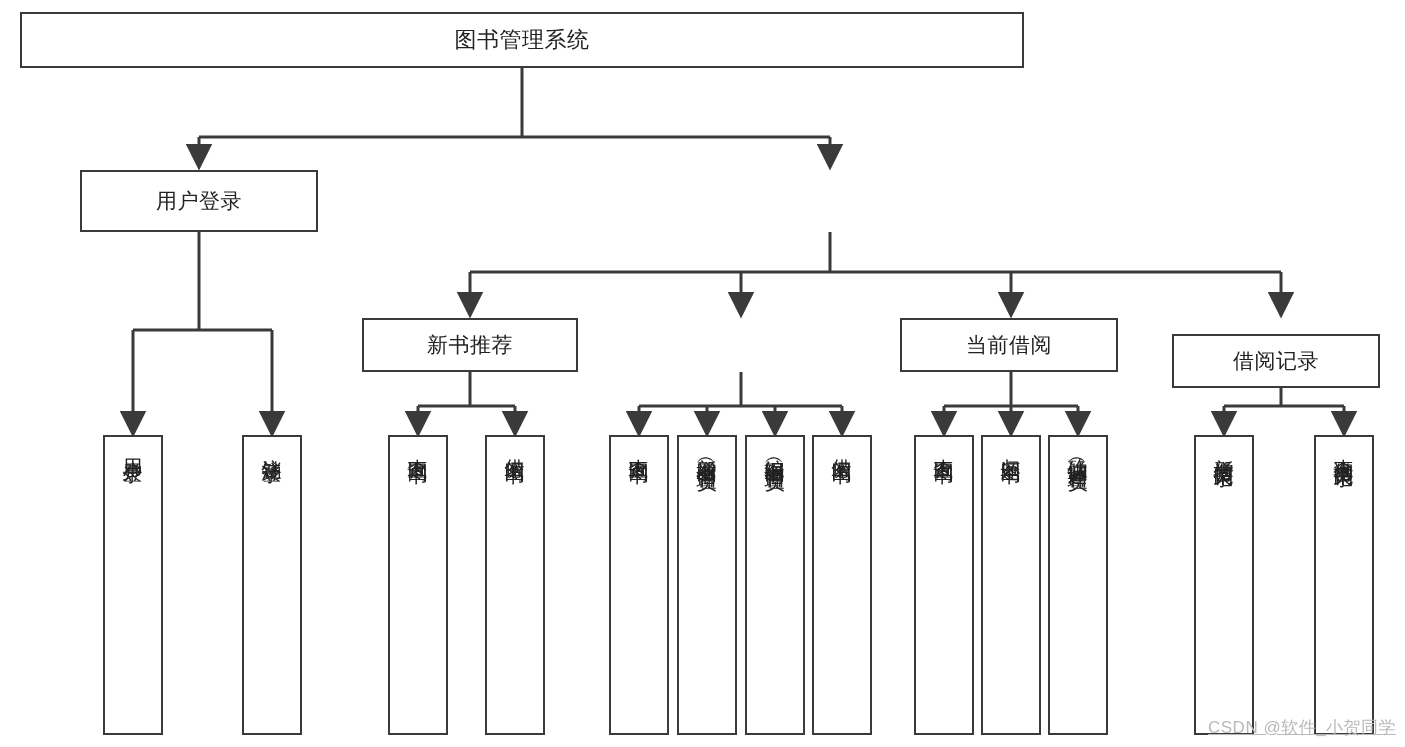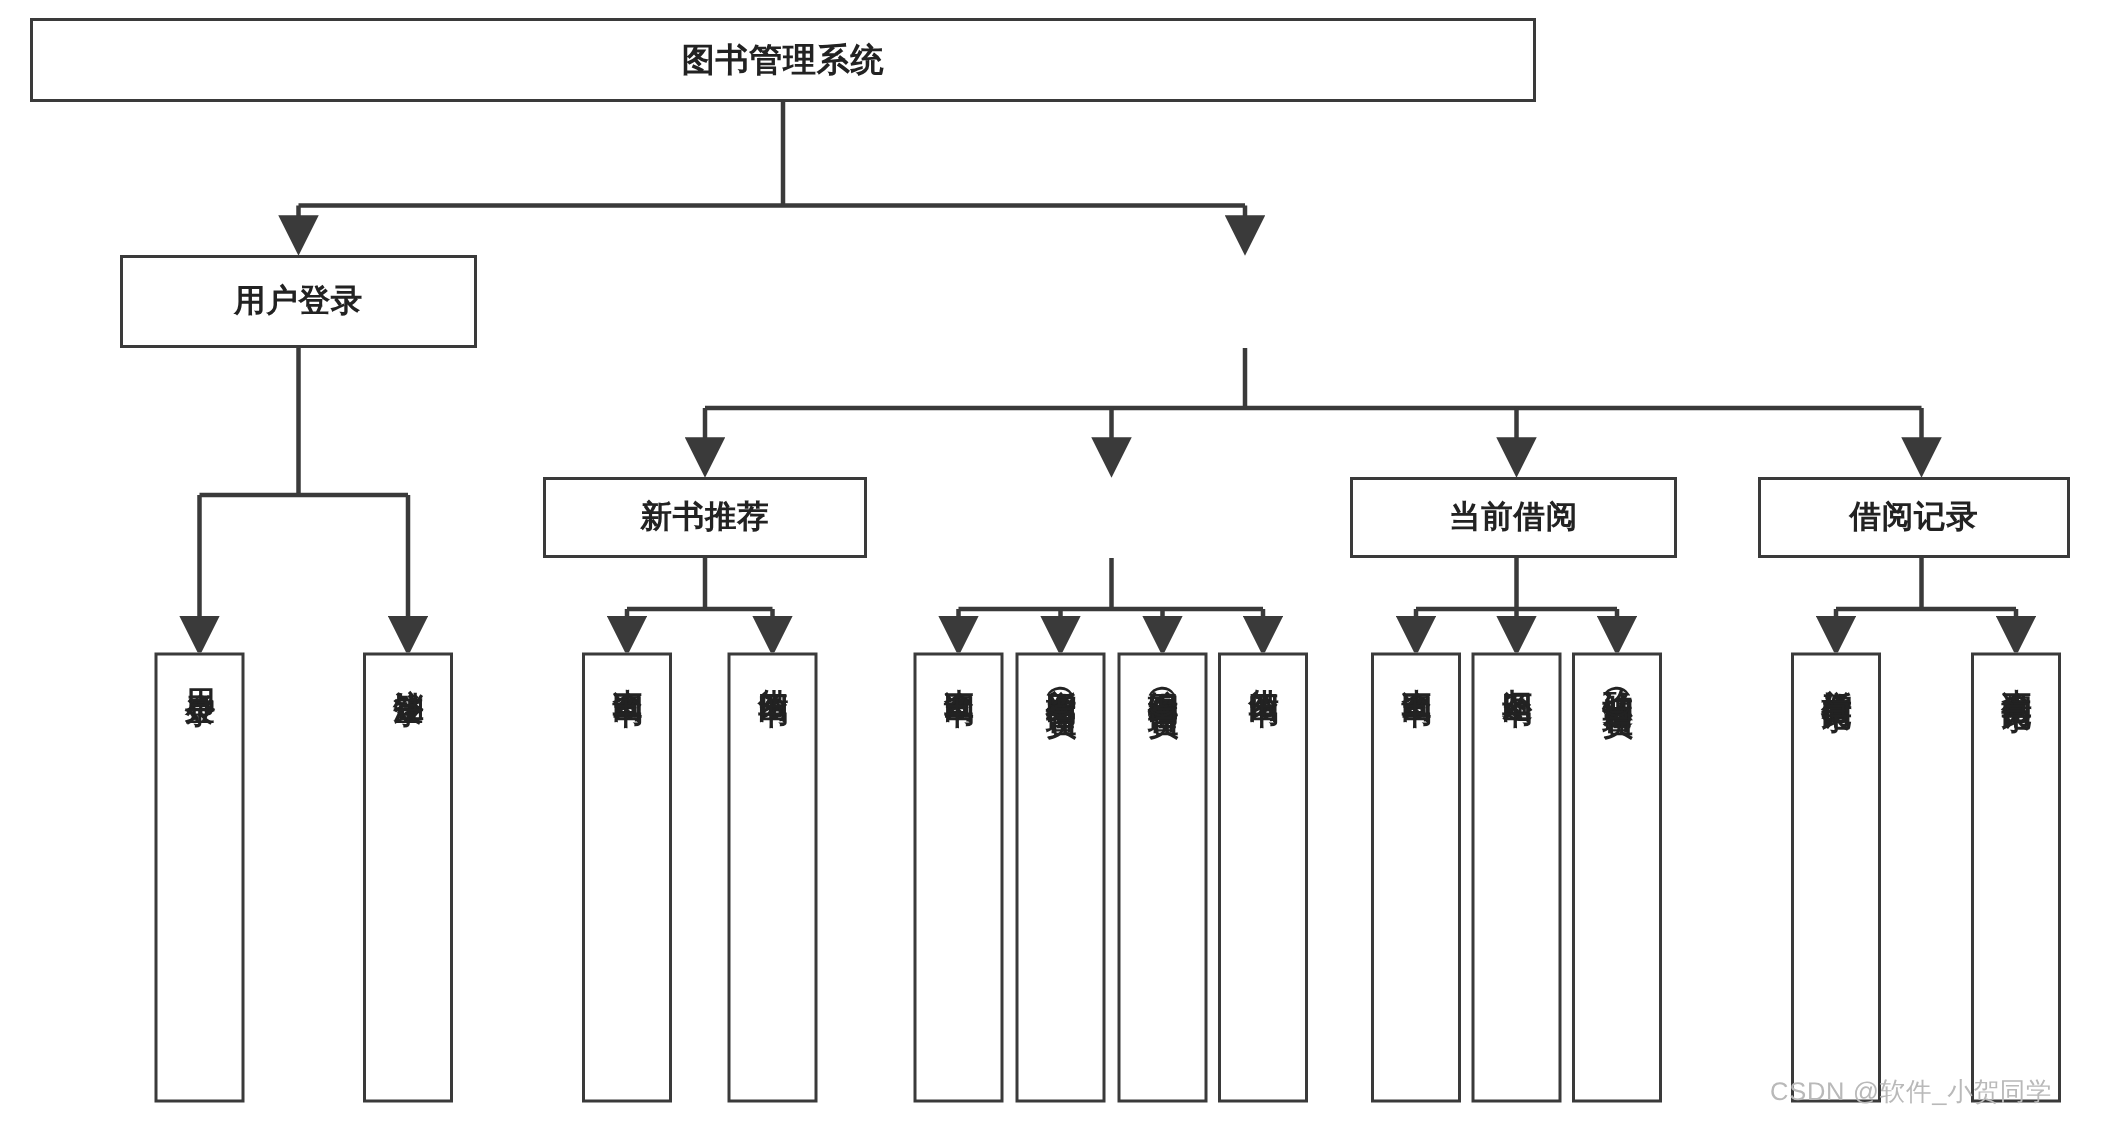--- a/index.html
+++ b/index.html
@@ -35,21 +35,20 @@
     align-items: center;
     justify-content: center;
     color: #222222;
     z-index: 2;
   }
   .node .lbl {
     display: block;
     text-align: left;
     line-height: 1.18;
     white-space: nowrap;
-    font-weight: bold;
   }
   
   .node.h .lbl {
     font-size: 21px;
     letter-spacing: 0.5px;
   }
   .node.root .lbl {
     font-size: 22px;
   }
   
@@ -146,21 +145,21 @@
 
   <div class="node h" style="left:362px; top:318px; width:216px; height:54px;">
     <span class="lbl">新书推荐</span>
   </div>
 
 
   <div class="node h" style="left:900px; top:318px; width:218px; height:54px;">
     <span class="lbl">当前借阅</span>
   </div>
 
-  <div class="node h" style="left:1172px; top:318px; width:208px; height:54px;">
+  <div class="node h" style="left:1172px; top:334px; width:208px; height:54px;">
     <span class="lbl">借阅记录</span>
   </div>
 
   <div class="node v" style="left:103px; top:435px; width:60px; height:300px;">
     <span class="lbl">用户登录</span>
   </div>
   <div class="node v" style="left:242px; top:435px; width:60px; height:300px;">
     <span class="lbl">注销登录</span>
   </div>
 
@@ -194,15 +193,15 @@
     <span class="lbl">确认归还（管理员）</span>
   </div>
 
   <div class="node v" style="left:1194px; top:435px; width:60px; height:300px;">
     <span class="lbl">新增借阅记录</span>
   </div>
   <div class="node v" style="left:1314px; top:435px; width:60px; height:300px;">
     <span class="lbl">查询借阅记录</span>
   </div>
 
-  <div class="watermark" style="left:1180px; top:716px;">CSDN @软件_小贺同学</div>
+  <div class="watermark" style="left:1208px; top:716px;text-decoration:underline;">CSDN @软件_小贺同学</div>
 
 </div>
 
 </body></html>

